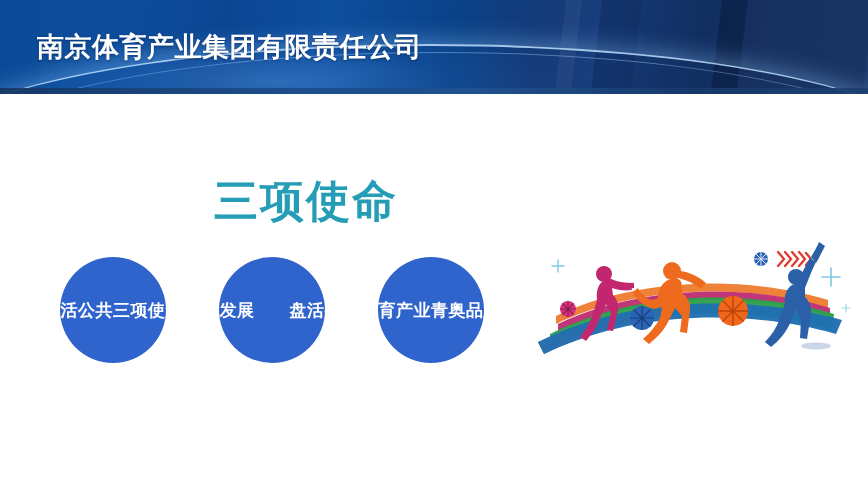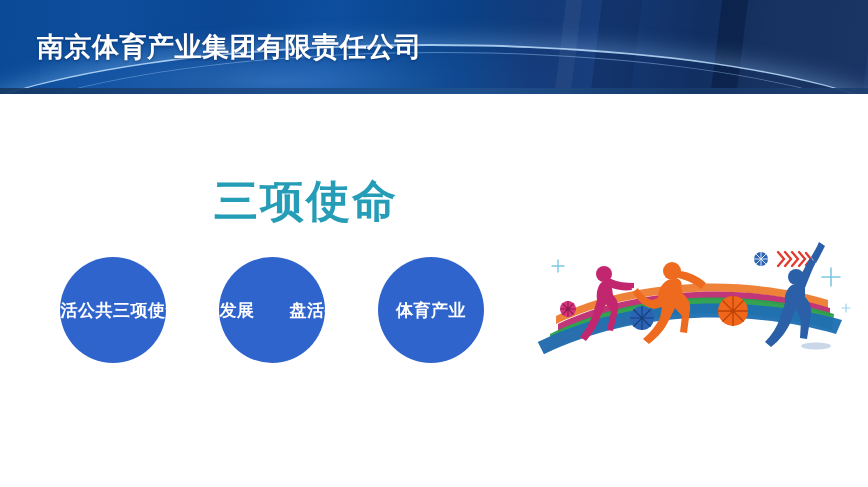--- a/index.html
+++ b/index.html
@@ -184,20 +184,21 @@
     <span class="ln">三项使命</span>
   </div>
 
   <div class="circle" id="circle-2">
     <span class="ln">创新发展</span>
     <span class="ln">盘活公共</span>
   </div>
 
   <div class="circle" id="circle-3">
     <span class="ln">体育产业</span>
+    <span class="ln">青奥品牌</span>
   </div>
 
   <div class="illustration">
     <svg viewBox="0 0 330 132" xmlns="http://www.w3.org/2000/svg">
 
       <g>
 
         <path d="M28,78 C70,58 118,48 166,46 C214,44 262,50 300,62
                  L300,70 C262,58 214,52 166,54 C118,56 70,66 28,86 Z" fill="#ED7B2E" opacity="0.95"></path>
 

